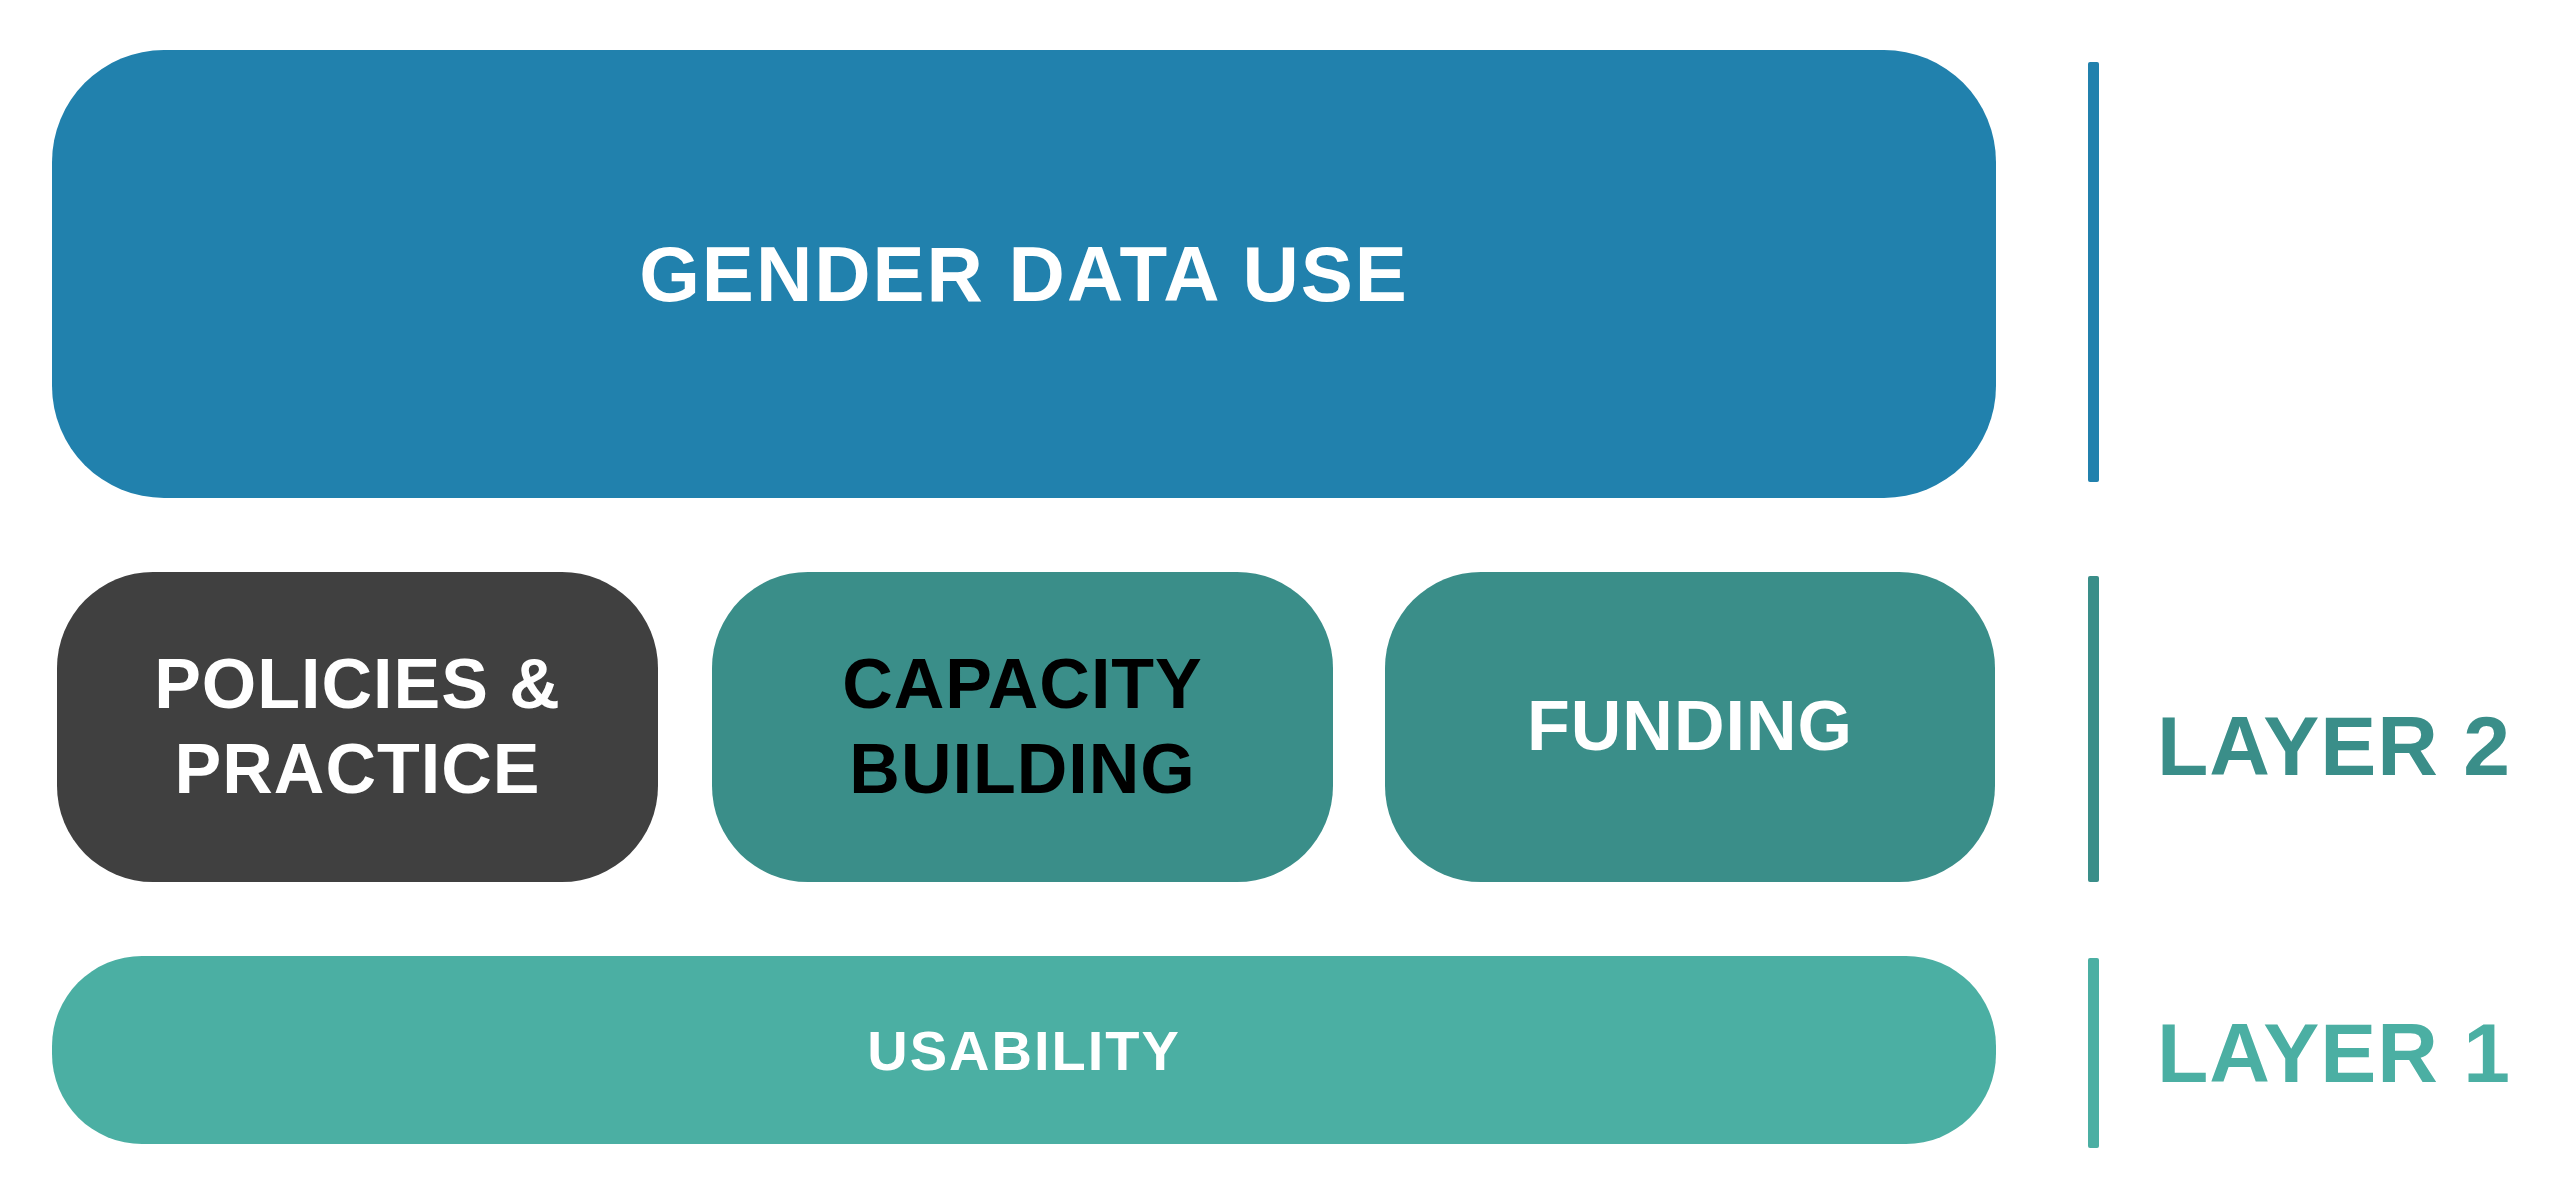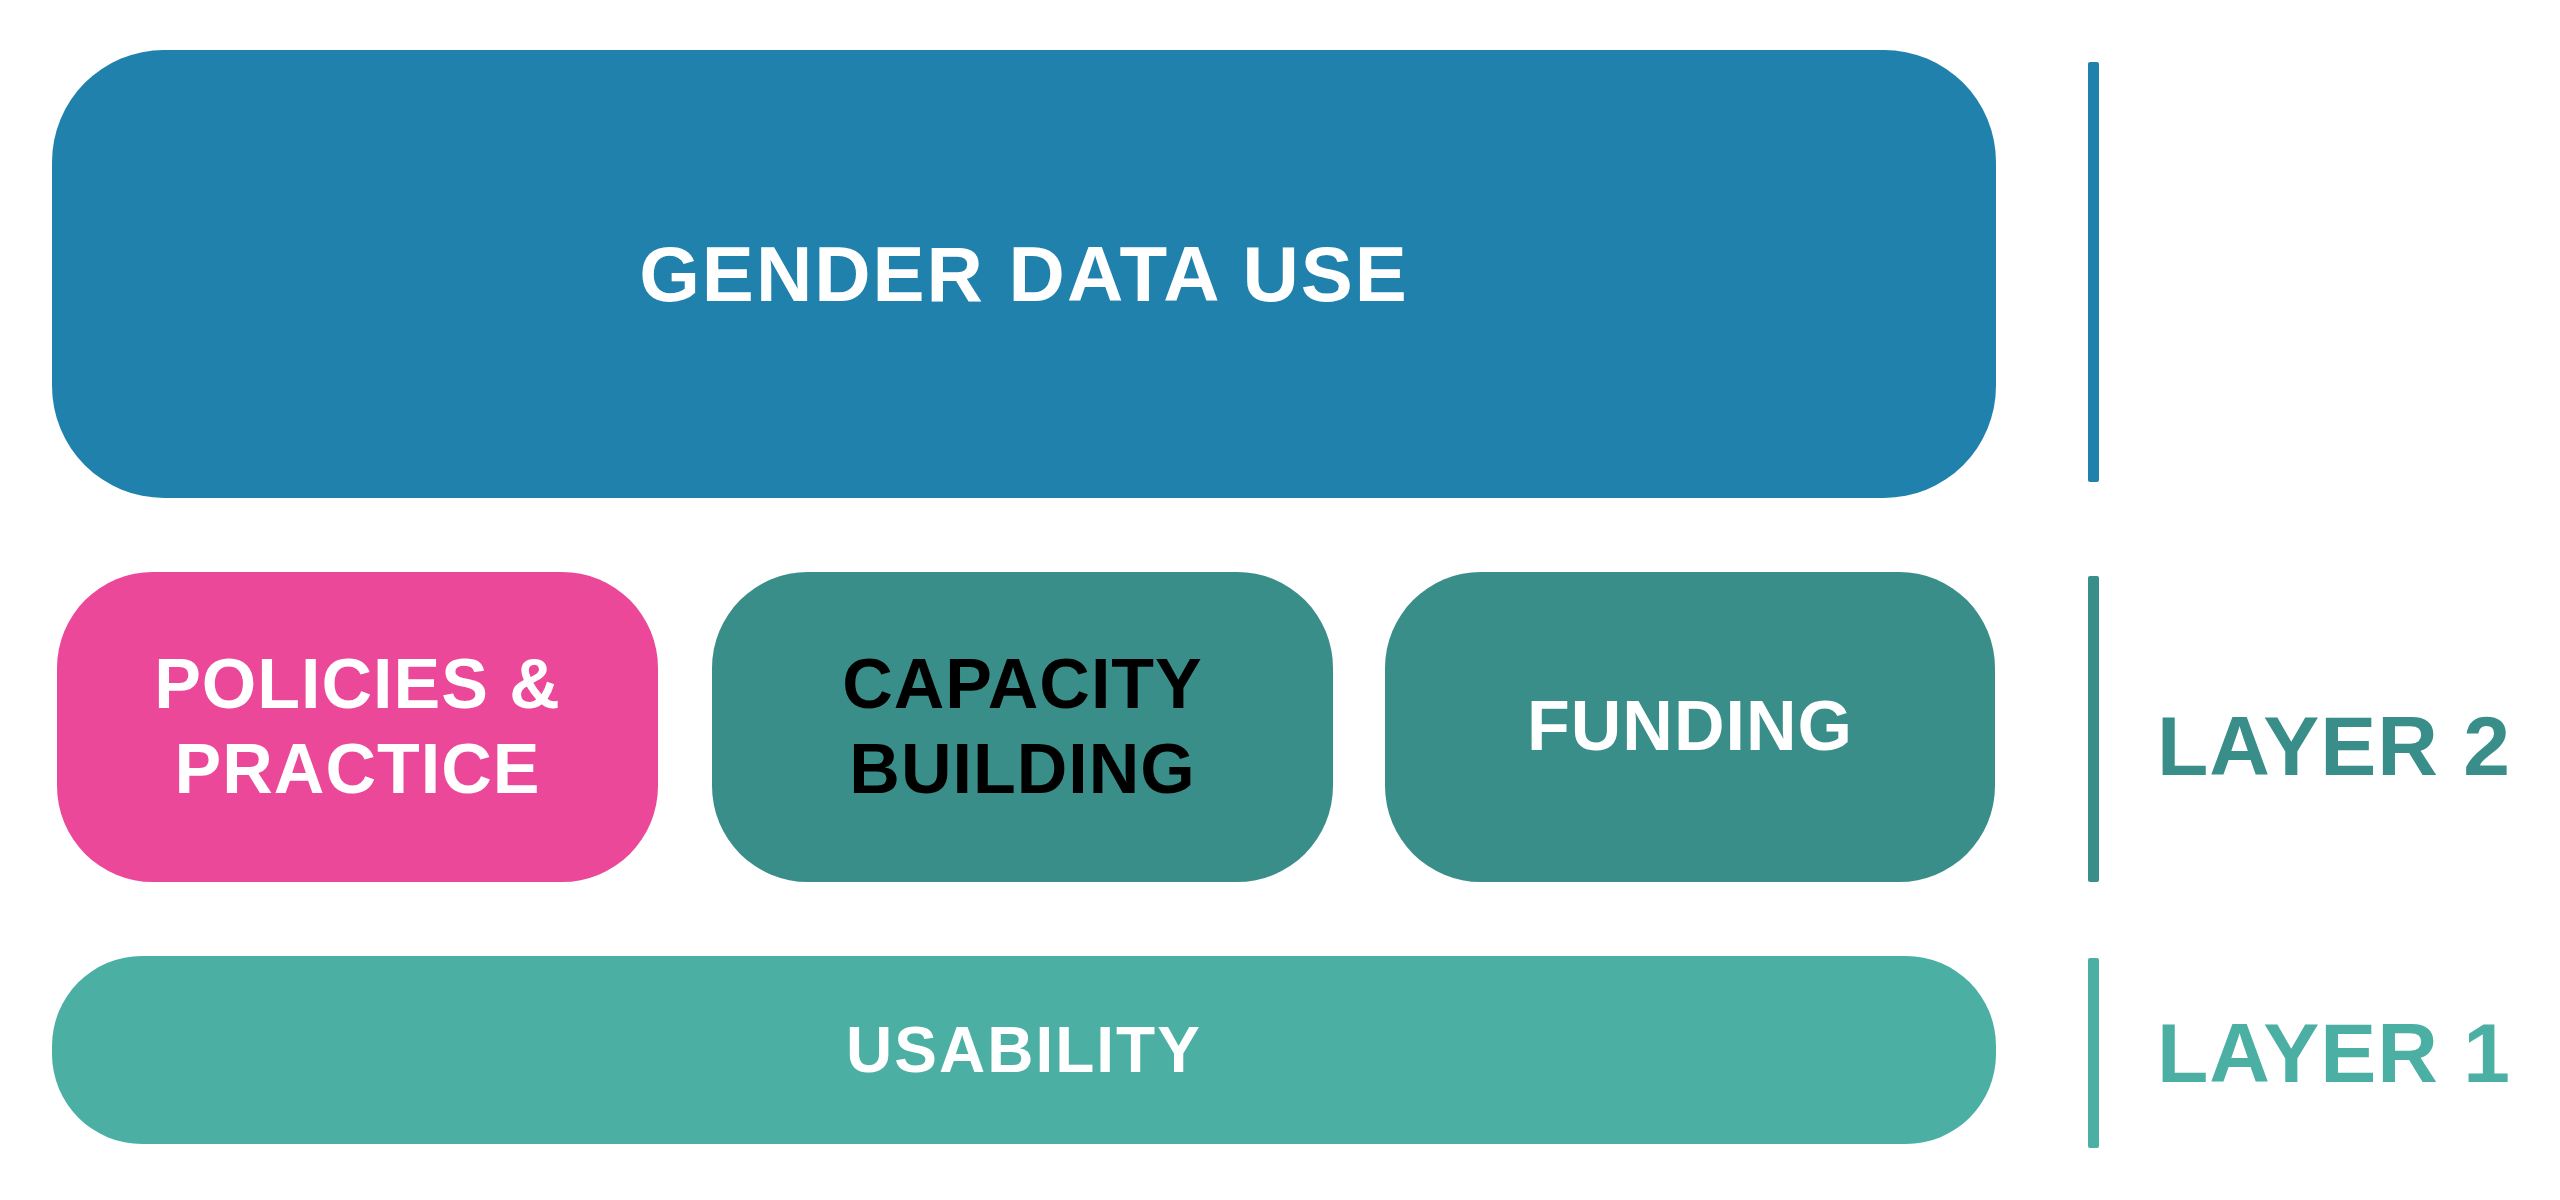--- a/index.html
+++ b/index.html
@@ -43,21 +43,21 @@
     letter-spacing: 1px;
   }
   .box-policies { left: 57px;   width: 601px; }
   .box-capacity { left: 712px;  width: 621px; }
   .box-funding  { left: 1385px; width: 610px; justify-content: center; }
 
   .row-layer1 .box {
     left: 52px; top: 956px;
     width: 1944px; height: 188px;
     border-radius: 90px;
-    font-size: 64px;
+    font-size: 56px;
     letter-spacing: 2px;
   }
 
   
   .label-group {
     position: absolute;
     left: 2088px;
     display: flex;
     align-items: center;
   }
@@ -87,21 +87,21 @@
   <section class="row row-result">
     <div class="box" style="background: rgb(33, 129, 173); color: rgb(255, 255, 255);">
       <span class="box-text">GENDER DATA USE</span>
     </div>
     <div class="label-group">
       <span class="rule" style="background: rgb(33, 129, 173);"></span>
     </div>
   </section>
 
   <section class="row row-layer2">
-    <div class="box box-policies" style="background: #ec4899; color: rgb(255, 255, 255);">
+    <div class="box box-policies" style="background: #404040; color: rgb(255, 255, 255);">
       <span class="box-text">POLICIES &amp; PRACTICE</span>
     </div>
     <div class="box box-capacity" style="background: rgb(58, 142, 137); color: #000000;">
       <span class="box-text">CAPACITY BUILDING</span>
     </div>
     <div class="box box-funding" style="background: rgb(58, 142, 137); color: rgb(255, 255, 255);">
       <span class="box-text">FUNDING</span>
     </div>
     <div class="label-group">
       <span class="rule" style="background: rgb(58, 142, 137);"></span>

